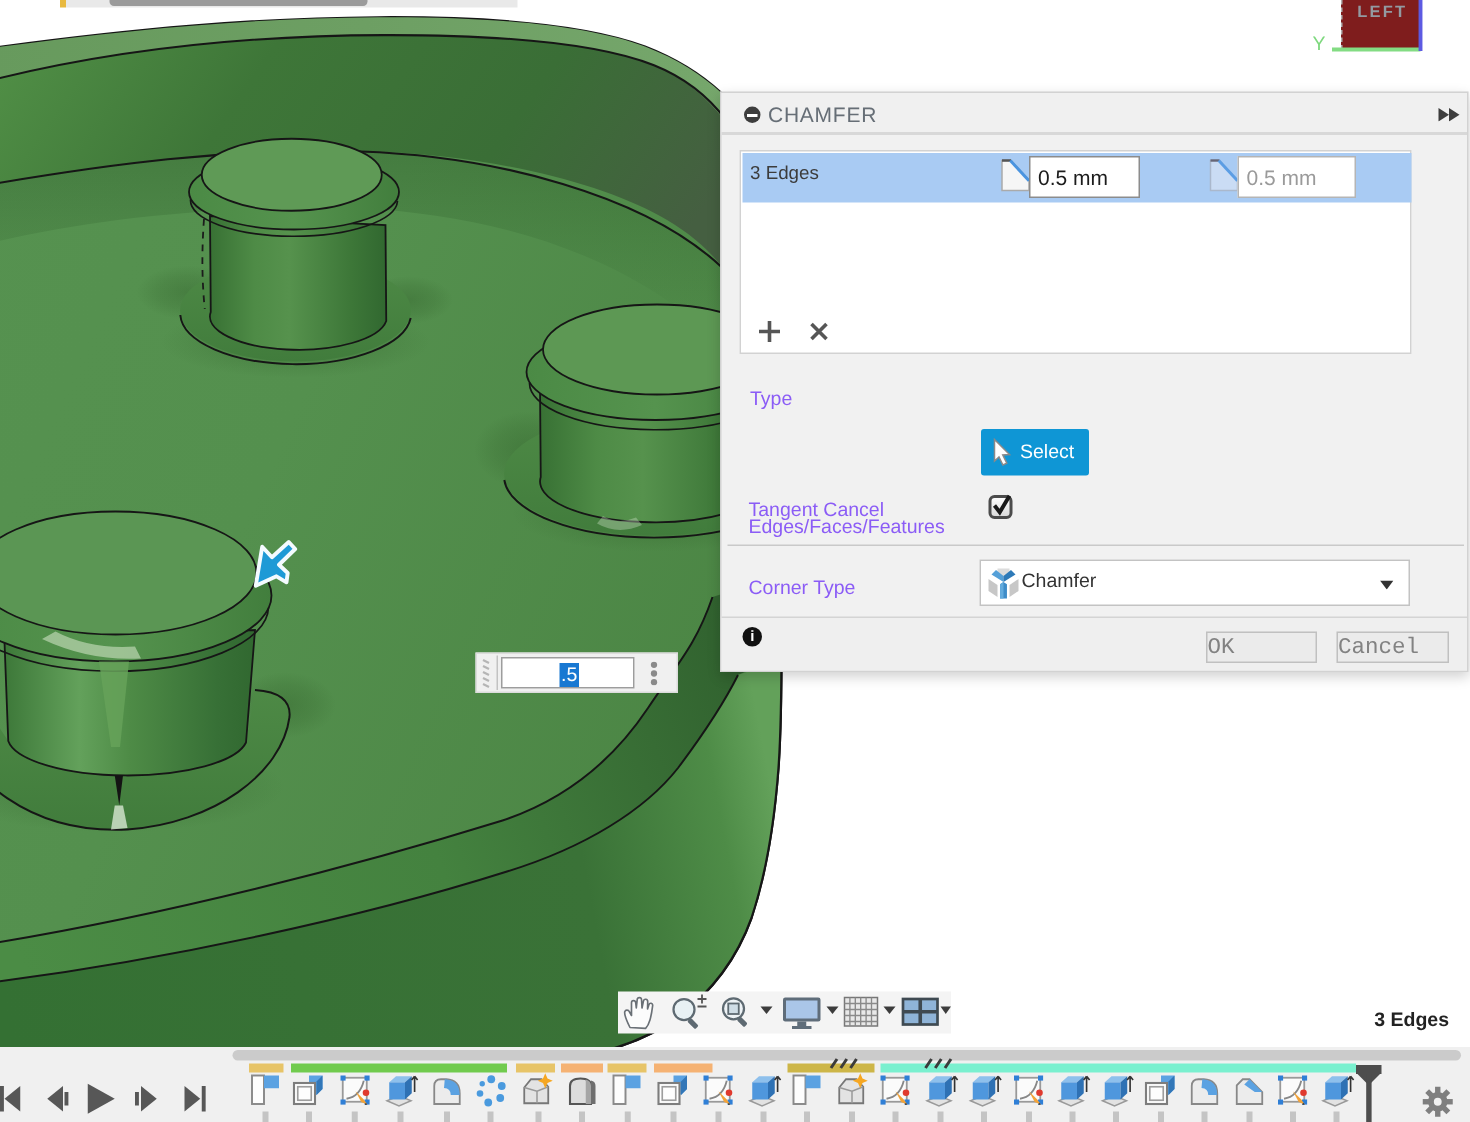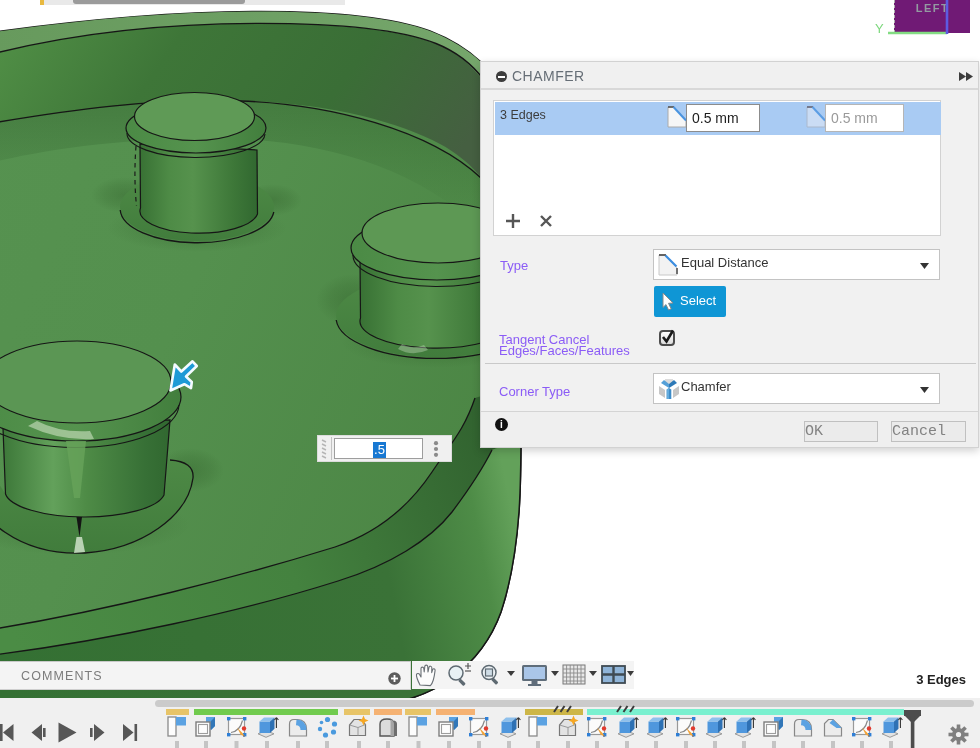--- a/index.html
+++ b/index.html
@@ -55,21 +55,21 @@
 #ctext { left:21px; top:7px; font-size:12.5px; color:#7b7b7b; letter-spacing:1.1px; }
 #cplus { left:388px; top:10px; width:13px; height:13px; }
 #navbar { left:412px; top:661px; width:222px; height:28px; background:#f4f4f4; }
 #edges3 { left:0px; top:672px; width:966px; text-align:right; font-size:13px; font-weight:bold; color:#222; }
 
 
 #tl { left:0; top:698px; width:980px; height:50px; background:#f0f0f0; }
 #tlscroll { left:155px; top:2px; width:819px; height:7px; border-radius:4px; background:#cbcbcb; }
 .gbar { top:11px; height:6px; }
 #gear { left:948px; top:26px; width:21px; height:21px; }
-#viewcube { left:894px; top:0; width:76px; height:33px; background:#701a75;
+#viewcube { left:894px; top:0; width:54px; height:33px; background:#7f1d1d;
   border-left:1px dashed #b0b0b0; text-align:center; }
 #vctext { width:100%; top:2px; font-size:11px; font-weight:bold; color:#939aa1; letter-spacing:1.5px; }
 #topsliver1 { left:44px; top:0; width:301px; height:5px; background:#e9e9e9; }
 #topsliver2 { left:40px; top:0; width:4px; height:5px; background:#e8b940; }
 #topsliver3 { left:73px; top:0; width:172px; height:4px; background:#9b9b9b; border-radius:0 0 3px 3px; }
 </style>
 </head>
 <body>
 <div id="stage">
   <svg class="abs" style="left:0; top:0; width:980px; height:698px;" viewBox="0 0 980 698">
@@ -225,28 +225,20 @@
     <div class="abs" id="minifield">
         <div class="abs" id="minisel">.5</div>
       </div>
     <svg class="abs" style="left:115px; top:5px; width:6px; height:16px;" viewBox="0 0 6 16">
       <circle cx="3" cy="2.2" r="2.1" fill="#8a8a8a"></circle>
         <circle cx="3" cy="8" r="2.1" fill="#8a8a8a"></circle>
         <circle cx="3" cy="13.8" r="2.1" fill="#8a8a8a"></circle>
     </svg>
   </div>
 
-  <div class="abs" id="cbar">
-    <div class="abs" id="ctext">COMMENTS</div>
-    <svg class="abs" id="cplus" viewBox="0 0 13 13">
-        <circle cx="6.5" cy="6.5" r="6.2" fill="#5c5c5c"></circle>
-        <rect x="3" y="5.6" width="7" height="1.8" fill="#fff"></rect>
-        <rect x="5.6" y="3" width="1.8" height="7" fill="#fff"></rect>
-      </svg>
-  </div>
   <div class="abs" id="navbar">
     <svg class="abs" style="left:0; top:0; width:222px; height:28px;" viewBox="0 0 222 28">
 
       <g stroke="#6a7076" stroke-width="1.1" fill="#fcfcfc" stroke-linejoin="round" stroke-linecap="round">
         <path d="M8,24 C6,20 4,16 4.5,13.5 C5,12 7,12.2 7.6,13.5 L9,16 L9,7.5 C9,5.6 11.6,5.6 11.8,7.5 L12.2,11 L12.8,5.4 C13,3.6 15.6,3.7 15.7,5.5 L16,11 L17,6.3 C17.4,4.6 19.8,4.9 19.8,6.7 L19.7,11.6 L20.6,8.8 C21.2,7.2 23.3,7.7 23.1,9.4 C22.7,12.6 22.2,16 21.3,19 C20.5,21.7 19.4,23.6 18.4,24.6 Z"></path>
       </g>
 
       <g>
         <circle cx="44" cy="12" r="7" fill="#e8f1f4" stroke="#5e6a72" stroke-width="1.5"></circle>
         <rect x="48.5" y="17.5" width="7.5" height="3.4" rx="1" transform="rotate(45 48.5 17.5)" fill="#5e6a72"></rect>
@@ -308,32 +300,20 @@
             <path d="M6.5,1 L19,14.5" stroke="#5b9de4" stroke-width="2" fill="none"></path>
           </svg>
         <div class="abs" id="inp2">0.5 mm</div>
       </div>
       <svg class="abs" style="left:12px; top:113px; width:48px; height:14px;" viewBox="0 0 48 14">
         <path d="M7,0 L7,14 M0,7 L14,7" stroke="#565656" stroke-width="2.4"></path>
         <path d="M35,2 L45,12 M45,2 L35,12" stroke="#565656" stroke-width="2.4"></path>
       </svg>
     </div>
     <div class="abs lbl" style="left:19px; top:196px;">Type</div>
-    <div class="abs drop" style="left:172px; top:187px;">
-      <svg class="abs chamficon" style="left:4px;" viewBox="0 0 20 22">
-          <path d="M1,3 L1,21 L19,21 L19,14 L7,1 L1,1 Z" fill="#f2f2f2" stroke="#c8c8c8" stroke-width="1"></path>
-          <path d="M1,1 L8,1" stroke="#555" stroke-width="1.8" fill="none"></path>
-          <path d="M7.5,1.5 L18.5,12.5" stroke="#3b8de0" stroke-width="2.2" fill="none"></path>
-          <path d="M19,14 L19,20" stroke="#555" stroke-width="1.6" fill="none"></path>
-        </svg>
-      <div class="abs droptxt">Equal Distance</div>
-      <svg class="abs caret" style="left:266px; top:13px;" viewBox="0 0 9 6">
-          <path d="M0,0 L9,0 L4.5,6 Z" fill="#333"></path>
-        </svg>
-    </div>
     <div class="abs lbl" style="left:18px; top:234px;margin-top:47px;">Edges/Faces/Features</div>
     <div class="abs" id="selbtn">
       <svg class="abs" style="left:7px; top:6px; width:14px; height:19px;" viewBox="0 0 14 19">
           <path d="M2,1 L12,11 L7.5,11.3 L10.2,16.8 L7.6,18 L5,12.6 L2,15.4 Z" fill="#fff" stroke="#8a8a8a" stroke-width="1"></path>
         </svg>
       <div class="abs" id="seltxt">Select</div>
     </div>
     <div class="abs lbl" style="left:18px; top:270px;">Tangent Cancel</div>
     <div class="abs" id="chk">
       <svg class="abs" style="left:0px; top:-3px; width:14px; height:15px;" viewBox="0 0 14 15">

